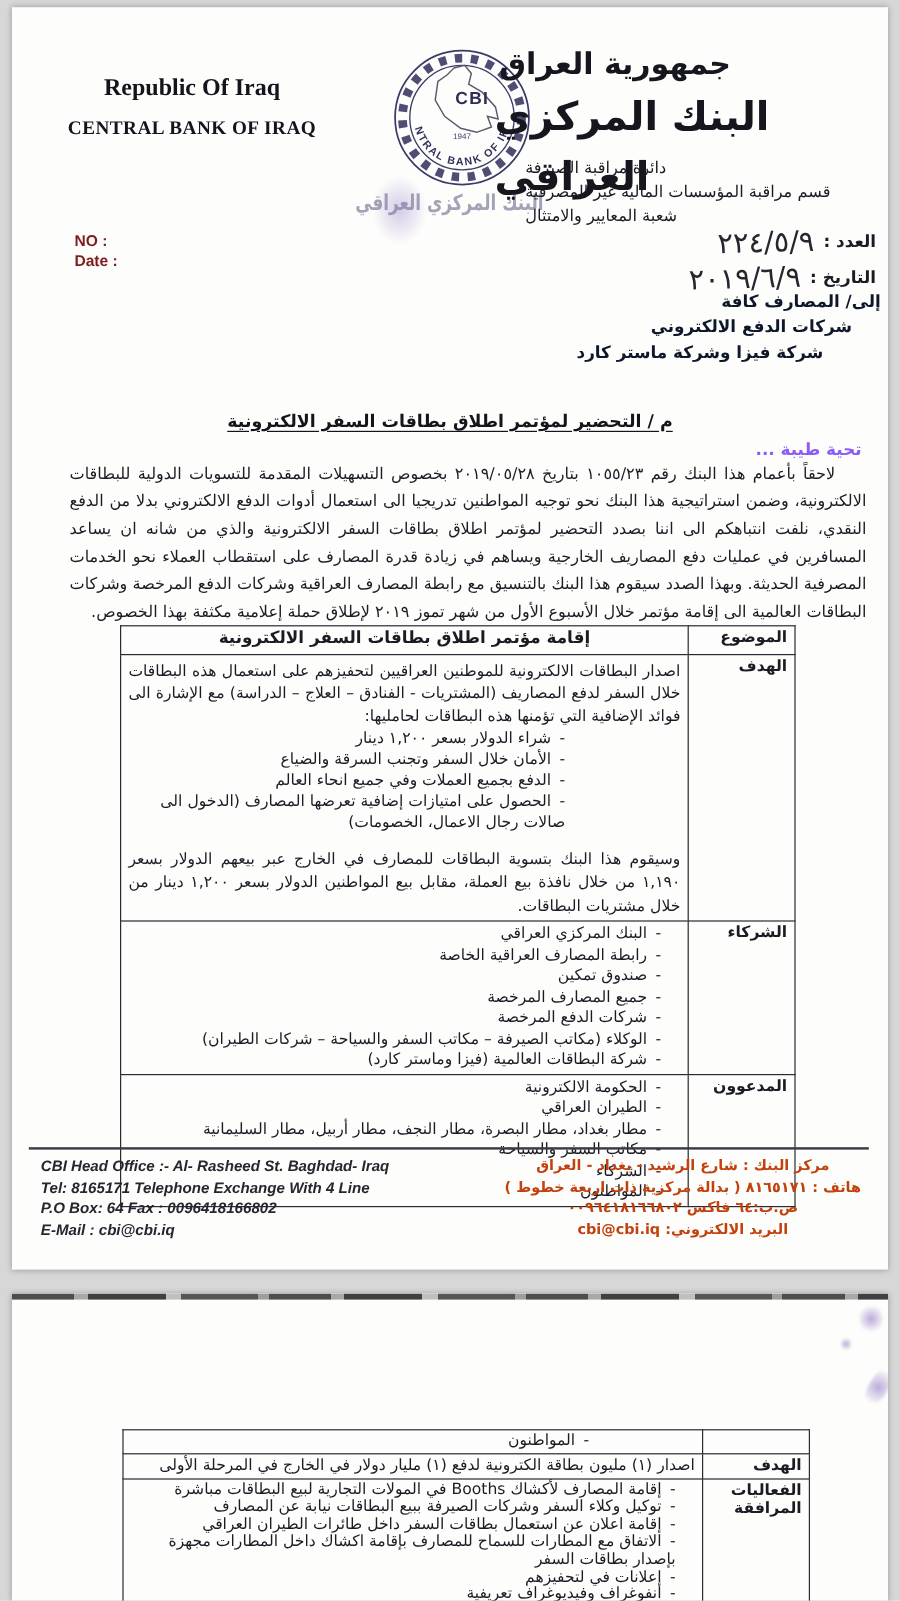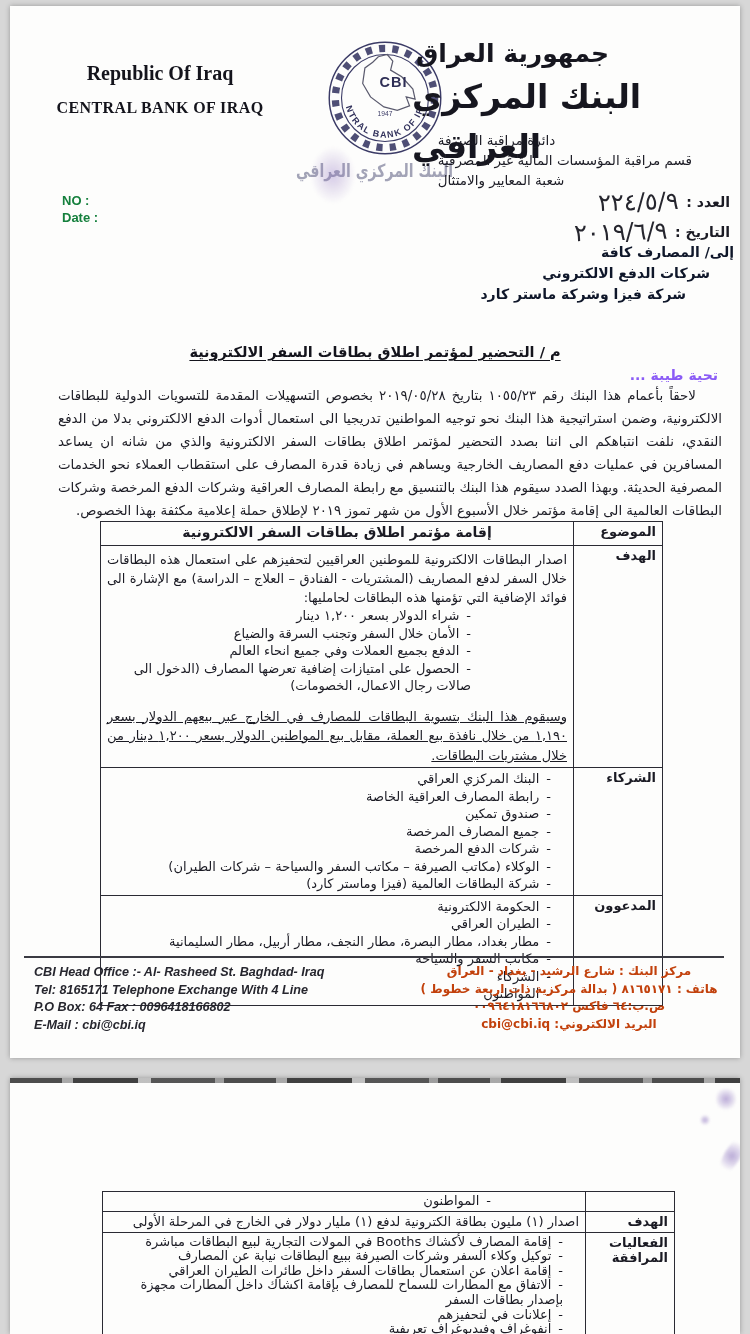--- a/index.html
+++ b/index.html
@@ -19,21 +19,21 @@
     position:absolute;top:0;left:0;right:0;height:5px;
     background:repeating-linear-gradient(90deg,
       #2e2e2e 0 52px,#9a9a9a 52px 63px,#1f1f1f 63px 128px,
       #b5b5b5 128px 141px,#383838 141px 205px,#8d8d8d 205px 214px);
     opacity:.85;
   }
   
   .hdr-left{position:absolute;left:30px;top:56px;width:240px;text-align:center;color:#14141c;}
   .hdr-left .rep{font-family:"Liberation Serif",serif;font-weight:bold;font-size:20px;}
   .hdr-left .cbank{font-family:"Liberation Serif",serif;font-weight:bold;font-size:16px;margin-top:14px;letter-spacing:.4px;}
-  .no-date{position:absolute;left:52px;top:186px;font-family:"Liberation Sans",sans-serif;font-weight:bold;font-size:13px;color:#15803d;line-height:17px;}
+  .no-date{position:absolute;left:52px;top:186px;font-family:"Liberation Sans",sans-serif;font-weight:bold;font-size:13px;color:#7f1d1d;line-height:17px;}
   
   .seal{position:absolute;left:303px;top:34px;width:140px;text-align:right;}
   .kufic{
     margin-top:2px;font-size:14px;font-weight:bold;color:#a2a3b6;
     letter-spacing:1px;transform:scaleY(1.3);white-space:nowrap;direction:rtl;
   }
   .stamp-smudge{
     position:absolute;left:300px;top:140px;width:46px;height:58px;border-radius:50%;
     background:radial-gradient(ellipse at center,rgba(140,110,190,.35),rgba(140,110,190,0) 70%);
     filter:blur(1px);
@@ -66,21 +66,21 @@
   table.doc{border-collapse:collapse;direction:rtl;table-layout:fixed;position:absolute;color:#1b1b24;}
   table.doc td{border:1.4px solid #2a2a33;vertical-align:top;padding:2px 6px;font-size:13px;}
   td.lab{width:76px;text-align:right;font-weight:bold;font-size:13.5px;padding-top:4px;}
   .t1{left:90px;top:515px;width:563px;}
   .t1 .hdrcell{text-align:center;font-weight:bold;font-size:14px;height:19px;padding:2px;}
   .intro{text-align:justify;line-height:19px;padding-top:2px;}
   .b{direction:rtl;text-align:right;line-height:17.5px;}
   .b::before{content:"-";margin-left:7px;}
   .goal-b{padding-right:96px;}
   .list-b{padding-right:16px;}
-  .note{margin-top:12px;text-align:justify;line-height:19.5px;text-decoration:underline;}
+  .note{margin-top:12px;text-align:justify;line-height:19.5px;}
   .t2{left:92px;top:113px;width:573px;}
   .t2 td{font-size:12.6px;}
   .t2 .b{line-height:14.6px;}
   .cont-b{padding-right:88px;}
   .goalline{text-align:right;line-height:16px;}
   
   .foot-line{position:absolute;left:14px;right:16px;top:950px;height:2px;background:#3a3a42;}
   .foot-en{position:absolute;left:24px;top:958px;font-family:"Liberation Sans",sans-serif;font-style:italic;font-weight:bold;font-size:12.6px;line-height:17.5px;color:#26262e;}
   .foot-ar{position:absolute;right:6px;top:957px;width:330px;direction:rtl;text-align:center;font-size:12px;font-weight:bold;line-height:17.5px;color:#c2410c;}
   

